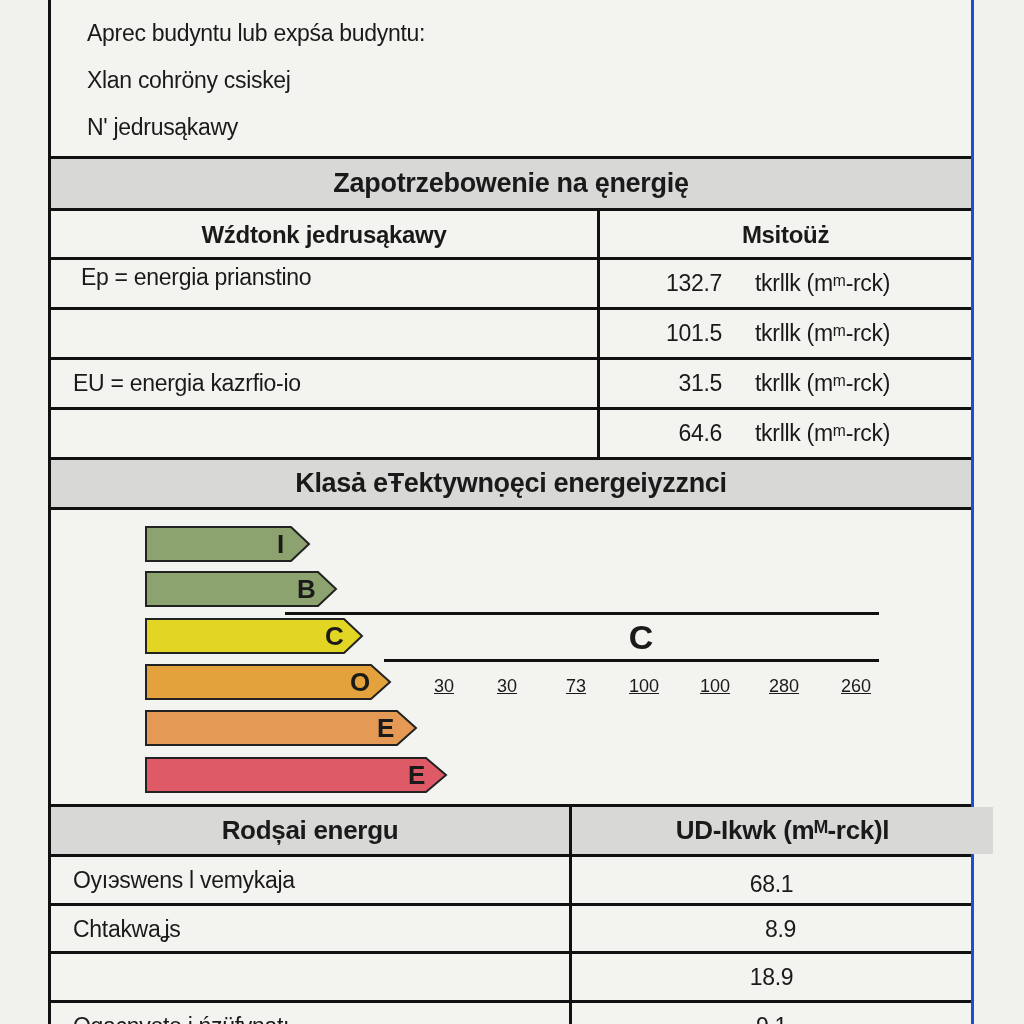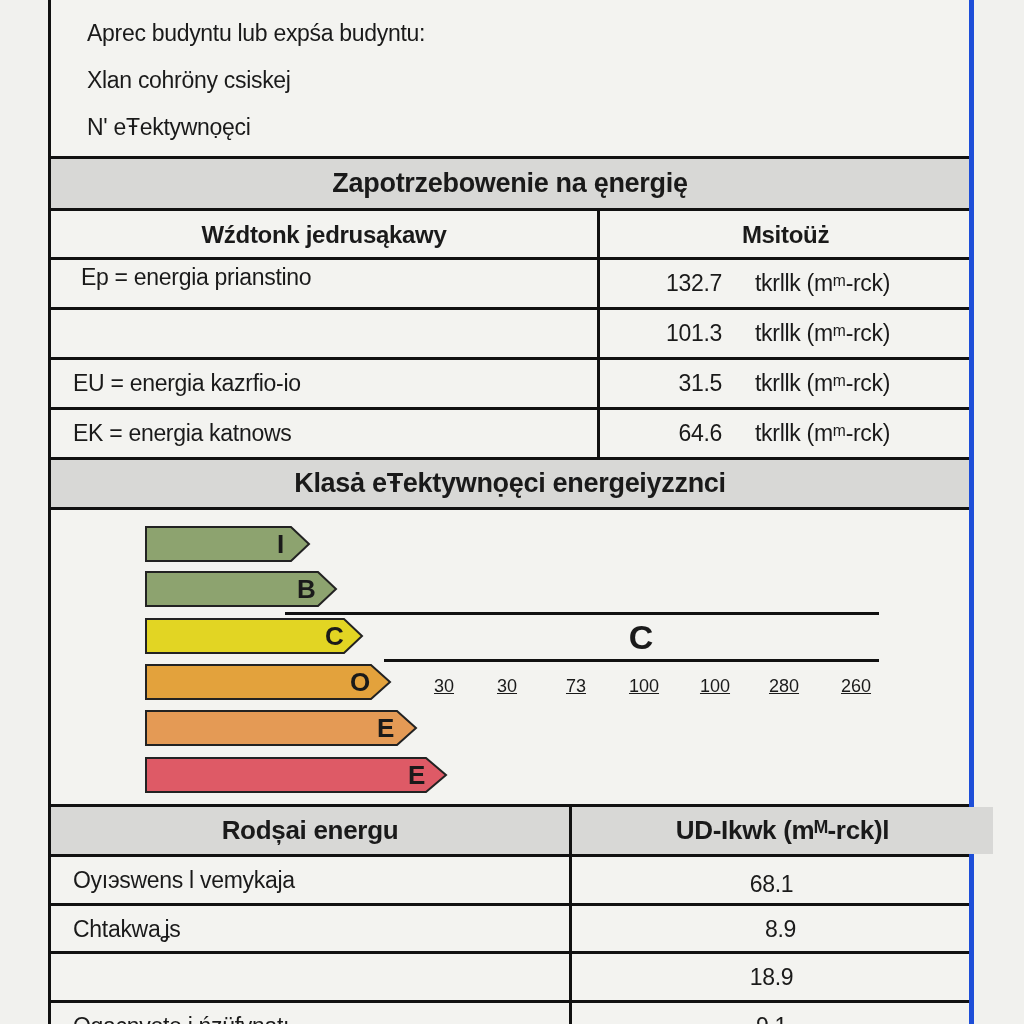--- a/index.html
+++ b/index.html
@@ -4,21 +4,21 @@
   <style>
     * { box-sizing: border-box; margin: 0; padding: 0; }
     html, body {
       width: 1024px; height: 1024px; overflow: hidden;
       background: #f1f1ee;
       font-family: "Liberation Sans", sans-serif;
       color: #1a1a1a;
     }
     .page {
       position: absolute; left: 48px; top: 0; width: 926px; height: 1024px;
-      border-left: 3px solid #111; border-right: 5px solid #1d4ed8;
+      border-left: 3px solid #111; border-right: 3px solid #1d4ed8;
       background: #f3f3f0;
       padding-left: 37px;
     }
     .info-line {
       position: absolute; left: 36px; font-size: 23px; letter-spacing: -0.3px;
     }
     .hr { position: absolute; left: 0; right: 0; height: 3px; background: #111; }
     .section-header {
       position: absolute; left: 0; right: 0; background: #d8d8d6;
       display: flex; align-items: center; justify-content: center;
@@ -43,46 +43,45 @@
     .tick { position: absolute; font-size: 18px; transform: translateX(-50%); text-decoration: underline; }
     .big-class { position: absolute; font-size: 34px; font-weight: bold; transform: translateX(-50%); }
   </style>
 </head>
 <body>
 
 <div class="page">
 
   <div class="info-line" style="top:20px">Aprec budyntu lub expśa budyntu:</div>
   <div class="info-line" style="top:67px">Xlan cohröny csiskej</div>
-  <div class="info-line" style="top:114px">N' eŦektywnọęci</div>
+  <div class="info-line" style="top:114px">N' jedrusąkawy</div>
 
   <div class="hr" style="top:156px"></div>
 
   <div class="section-header" style="top:159px;height:49px">Zapotrzebowenie na ęnergię</div>
   <div class="hr" style="top:208px"></div>
 
   <div class="cell center bold" style="left:0;width:546px;top:211px;height:47px">Wźdtonk jedrusąkawy</div>
   <div class="cell center bold" style="left:549px;width:371px;top:211px;height:47px">Msitoüż</div>
   <div class="hr" style="top:257px"></div>
 
   <div class="cell" style="left:30px;top:260px;height:34px">Ep = energia prianstino</div>
   <div class="cell" style="left:549px;width:122px;top:260px;height:47px;justify-content:flex-end">132.7</div>
   <div class="cell" style="left:704px;top:260px;height:47px">tkrllk (mᵐ-rck)</div>
   <div class="hr" style="top:307px"></div>
 
-  <div class="cell" style="left:549px;width:122px;top:310px;height:47px;justify-content:flex-end">101.3</div>
+  <div class="cell" style="left:549px;width:122px;top:310px;height:47px;justify-content:flex-end">101.5</div>
   <div class="cell" style="left:704px;top:310px;height:47px">tkrllk (mᵐ-rck)</div>
   <div class="hr" style="top:357px"></div>
 
   <div class="cell" style="left:22px;top:360px;height:47px">EU = energia kazrfio-io</div>
   <div class="cell" style="left:549px;width:122px;top:360px;height:47px;justify-content:flex-end">31.5</div>
   <div class="cell" style="left:704px;top:360px;height:47px">tkrllk (mᵐ-rck)</div>
   <div class="hr" style="top:407px"></div>
 
-  <div class="cell" style="left:22px;top:410px;height:47px">EK = energia katnows</div>
   <div class="cell" style="left:549px;width:122px;top:410px;height:47px;justify-content:flex-end">64.6</div>
   <div class="cell" style="left:704px;top:410px;height:47px">tkrllk (mᵐ-rck)</div>
   <div class="hr" style="top:457px"></div>
 
   <div class="vline" style="left:546px;top:208px;height:249px"></div>
 
   <div class="section-header" style="top:460px;height:47px">Klasȧ eŦektywnọęci energeiyzznci</div>
   <div class="hr" style="top:507px"></div>
 
   <div class="arrow" style="left:94px;top:526px">

